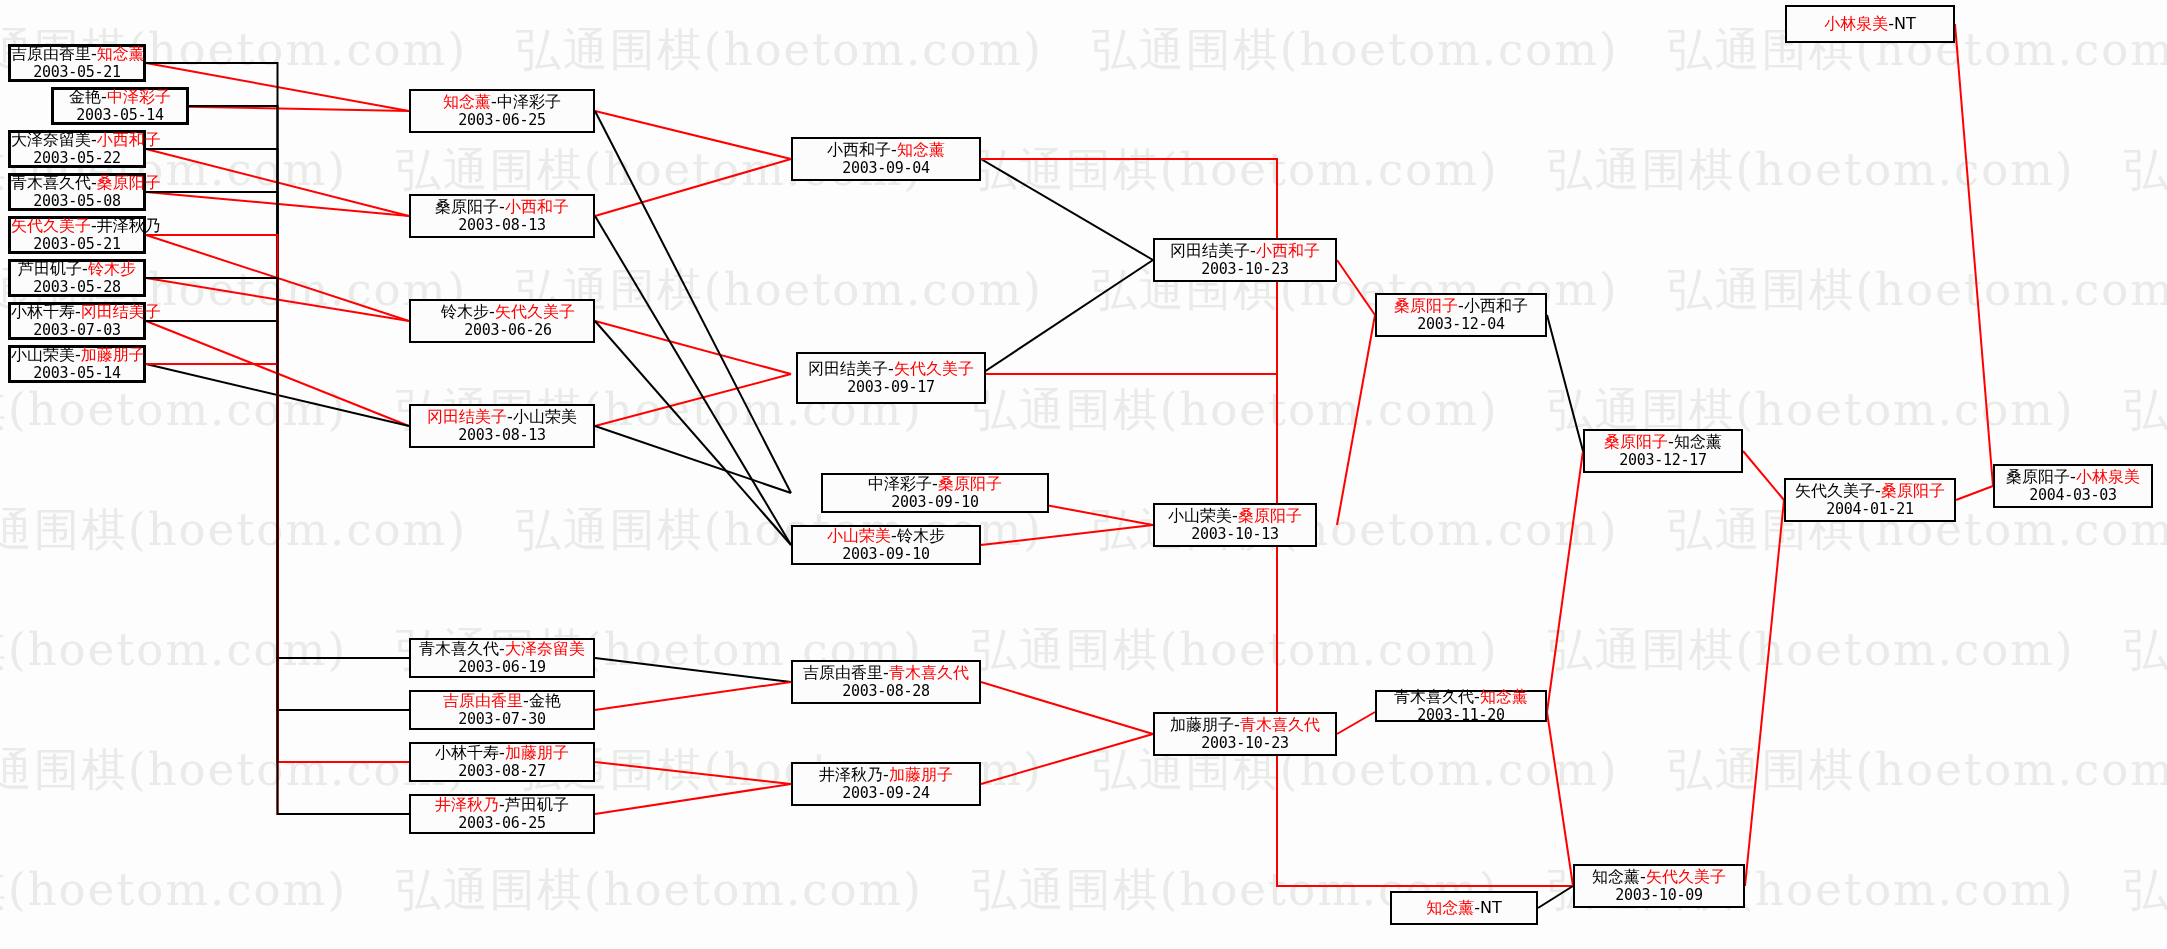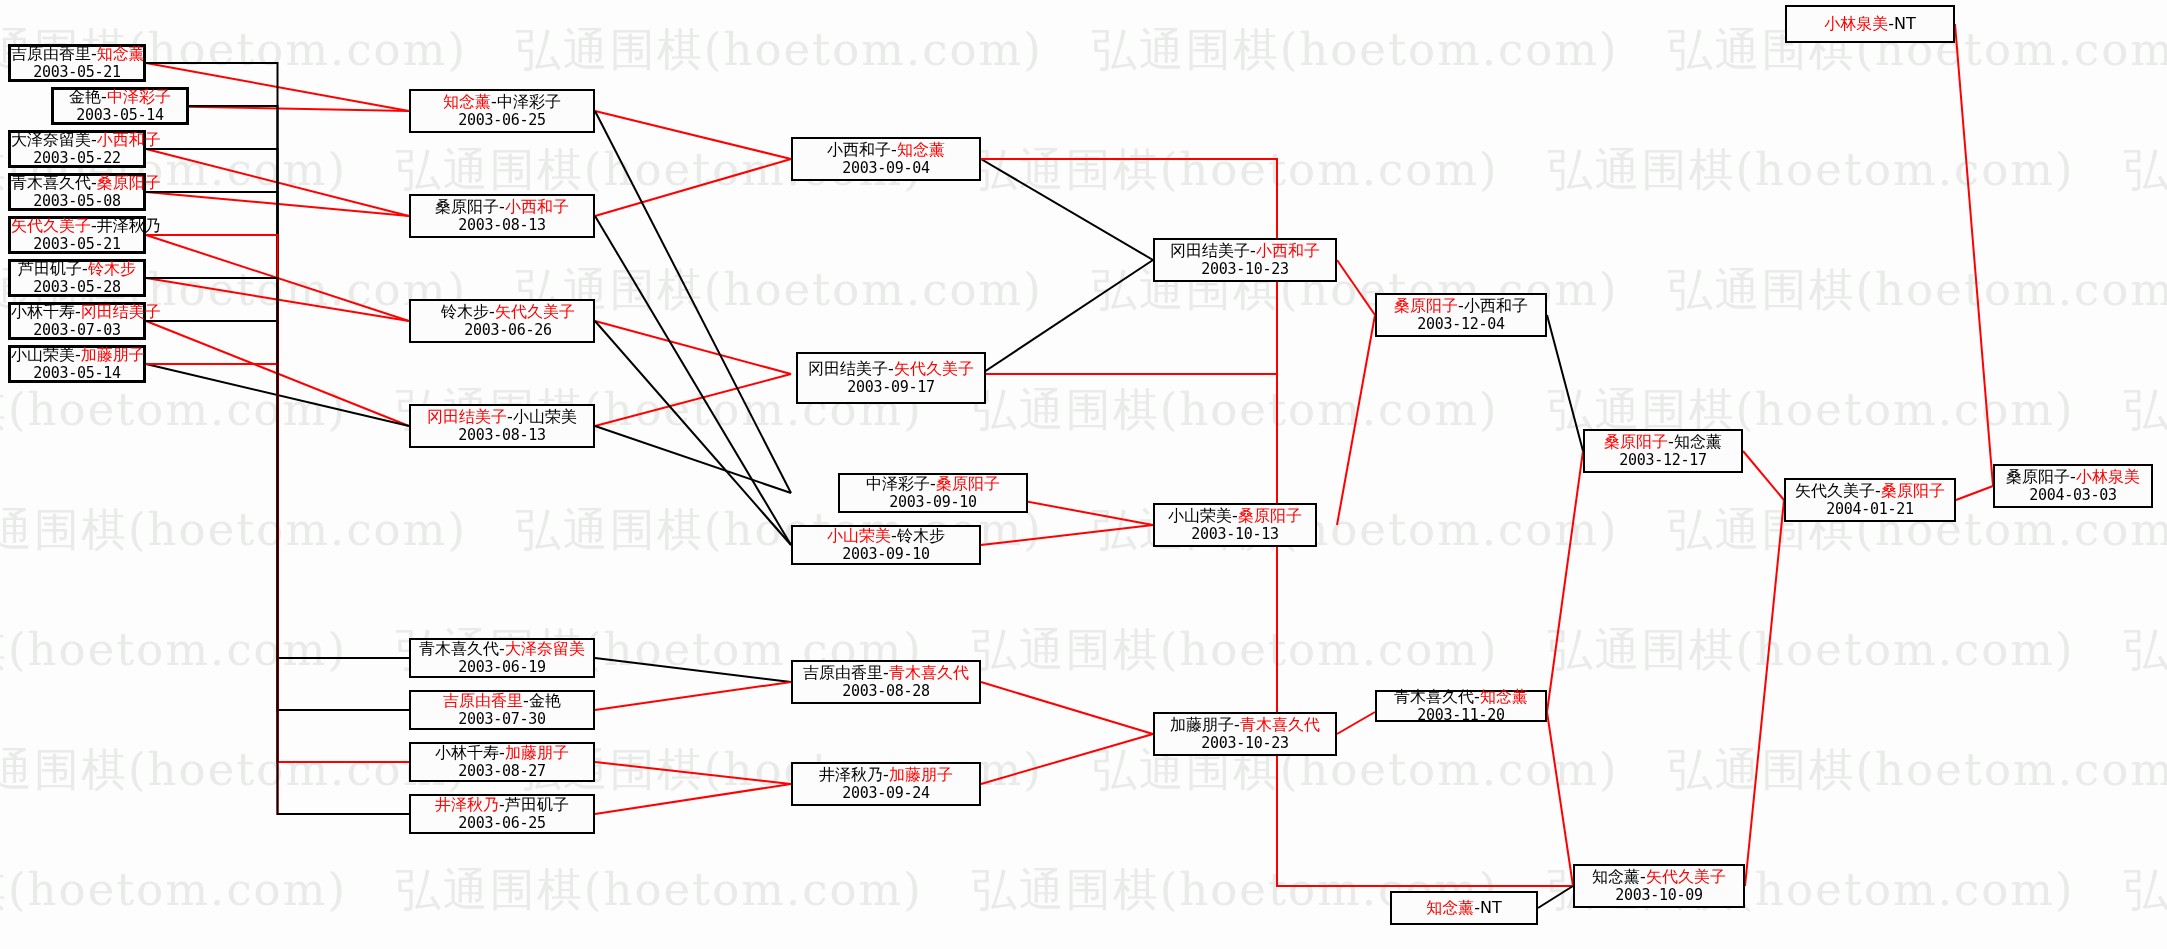--- a/index.html
+++ b/index.html
@@ -169,21 +169,21 @@
       <div class="date">2003-06-25</div>
     </div>
     <div class="node" style="left: 791px; top: 137px; width: 190px; height: 44px;">
       <div class="match"><span class="l">小西和子</span><span>-</span><span class="w">知念薰</span></div>
       <div class="date">2003-09-04</div>
     </div>
     <div class="node" style="left: 770px; top: 352px; width: 190px; height: 52px; margin-left: 26px;">
       <div class="match"><span class="l">冈田结美子</span><span>-</span><span class="w">矢代久美子</span></div>
       <div class="date">2003-09-17</div>
     </div>
-    <div class="node" style="left: 838px; top: 473px; width: 190px; height: 40px;">
+    <div class="node" style="left: 821px; top: 473px; width: 228px; height: 40px;">
       <div class="match"><span class="l">中泽彩子</span><span>-</span><span class="w">桑原阳子</span></div>
       <div class="date">2003-09-10</div>
     </div>
     <div class="node" style="left: 791px; top: 525px; width: 190px; height: 40px;">
       <div class="match"><span class="w">小山荣美</span><span>-</span><span class="l">铃木步</span></div>
       <div class="date">2003-09-10</div>
     </div>
     <div class="node" style="left: 791px; top: 660px; width: 190px; height: 44px;">
       <div class="match"><span class="l">吉原由香里</span><span>-</span><span class="w">青木喜久代</span></div>
       <div class="date">2003-08-28</div>

